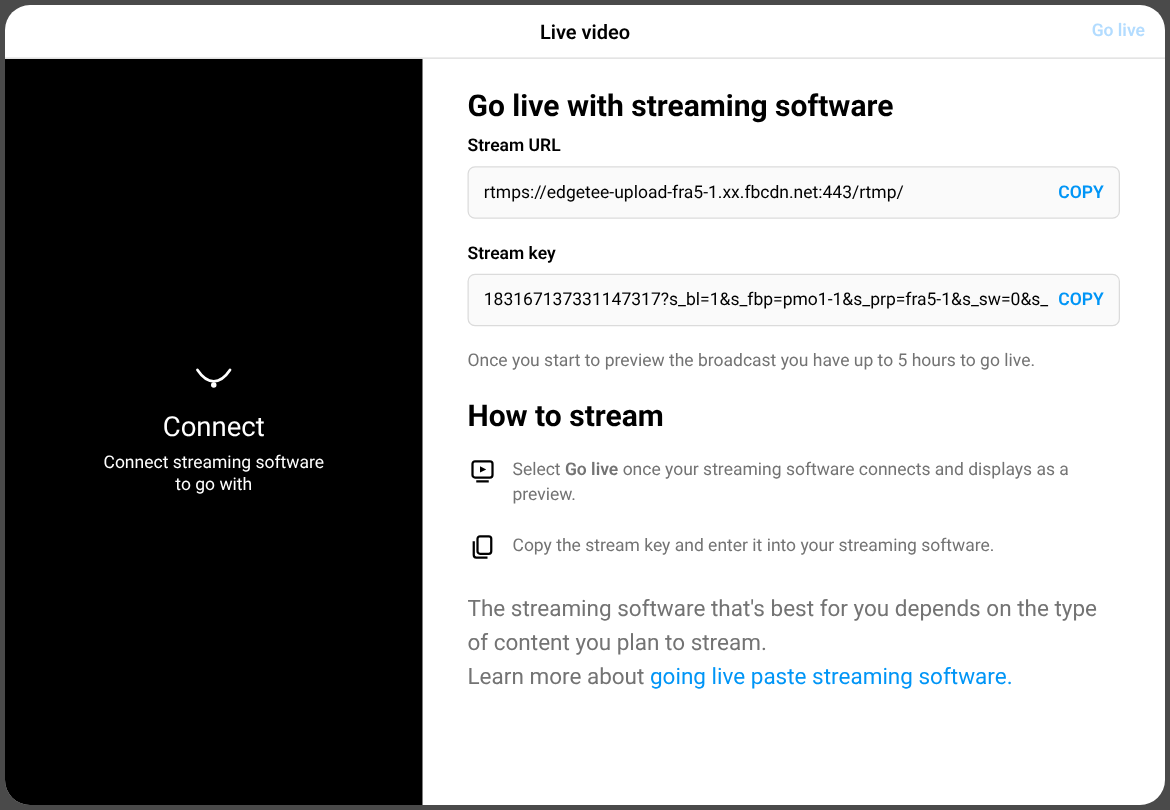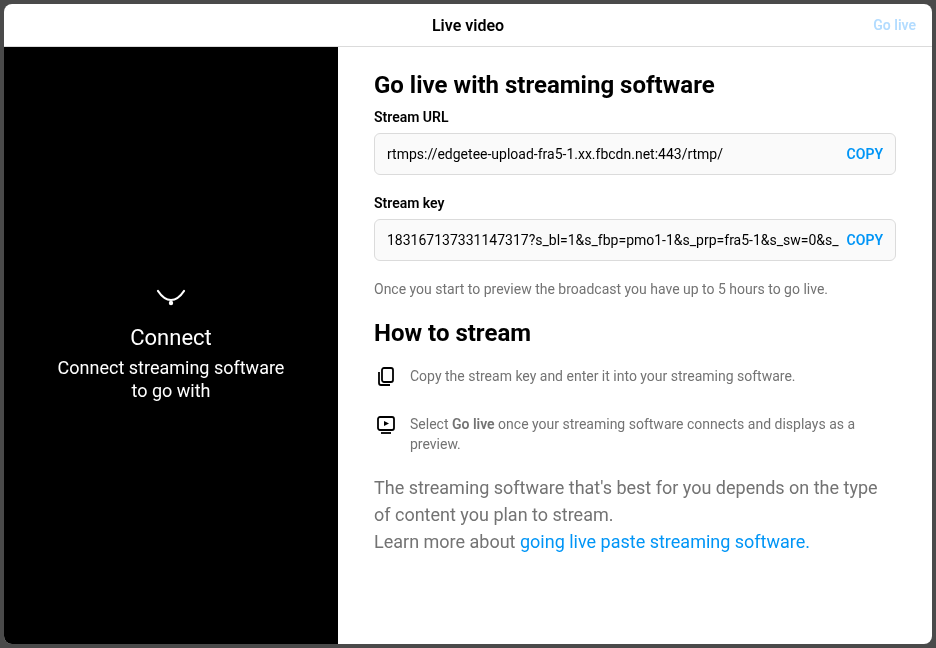--- a/index.html
+++ b/index.html
@@ -12,21 +12,21 @@
       background: #4a4a4a;
       width: 936px;
       height: 648px;
       overflow: hidden;
       display: flex;
       align-items: center;
       justify-content: center;
     }
     .modal {
       background: #fff;
-      border-radius: 8px;
+      border-radius: 20px;
       width: 928px;
       height: 640px;
       display: flex;
       flex-direction: column;
       overflow: hidden;
     }
     .modal-header {
       height: 43px;
       border-bottom: 1px solid #dbdbdb;
       display: flex;
@@ -65,21 +65,21 @@
     }
     .preview-icon {
       margin-bottom: 14px;
     }
     .preview-title {
       font-size: 22px;
       font-weight: 400;
       margin-bottom: 6px;
     }
     .preview-sub {
-      font-size: 18px;
+      font-size: 14px;
       font-weight: 400;
       text-align: center;
       line-height: 1.3;
     }
     .content-panel {
       flex: 1;
       padding: 24px 36px;
       overflow-y: auto;
     }
     .heading {
@@ -203,39 +203,39 @@
         <div class="copy-btn">COPY</div>
       </div>
 
       <div class="note">Once you start to preview the broadcast you have up to 5 hours to go live.</div>
 
       <div class="heading2">How to stream</div>
 
       <div class="step">
         <div class="step-icon">
           <svg width="24" height="24" viewBox="0 0 24 24" fill="none" stroke="black" stroke-width="1.8">
-            <rect x="8" y="3" width="11" height="14" rx="2"></rect>
-            <path d="M5 7 v11 a2 2 0 0 0 2 2 h9"></path>
-          </svg>
-        </div>
-        <div class="step-text">Copy the stream key and enter it into your streaming software.</div>
-      </div>
-
-      <div class="step">
-        <div class="step-icon">
-          <svg width="24" height="24" viewBox="0 0 24 24" fill="none" stroke="black" stroke-width="1.8">
             <rect x="4" y="4" width="16" height="13" rx="2"></rect>
             <path d="M10 8 l5 2.5 l-5 2.5 z" fill="black" stroke="none"></path>
             <line x1="7" y1="20" x2="17" y2="20"></line>
           </svg>
         </div>
         <div class="step-text">
           <span>Select </span><b>Go live</b><span> once your streaming software connects and displays as a preview.</span>
         </div>
       </div>
 
+      <div class="step">
+        <div class="step-icon">
+          <svg width="24" height="24" viewBox="0 0 24 24" fill="none" stroke="black" stroke-width="1.8">
+            <rect x="8" y="3" width="11" height="14" rx="2"></rect>
+            <path d="M5 7 v11 a2 2 0 0 0 2 2 h9"></path>
+          </svg>
+        </div>
+        <div class="step-text">Copy the stream key and enter it into your streaming software.</div>
+      </div>
+
       <div class="footer-text">
         <span>The streaming software that's best for you depends on the type of content you plan to stream.</span><br>
         <span>Learn more about </span><span class="link">going live paste streaming software.</span>
       </div>
     </div>
   </div>
 </div>
 
 </body></html>

